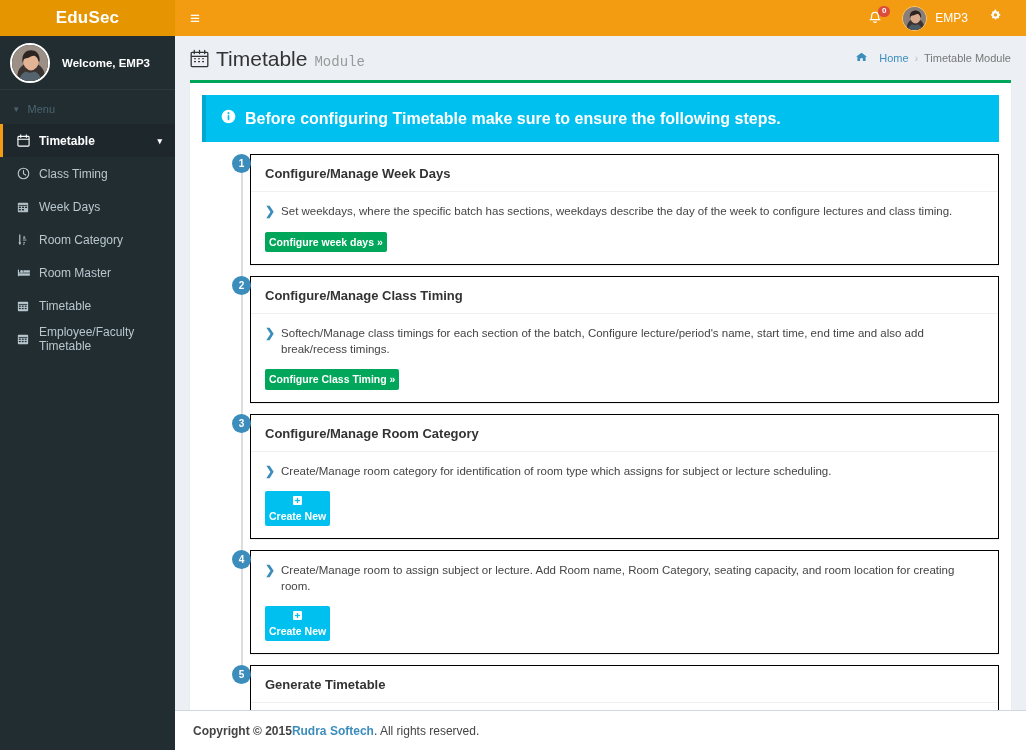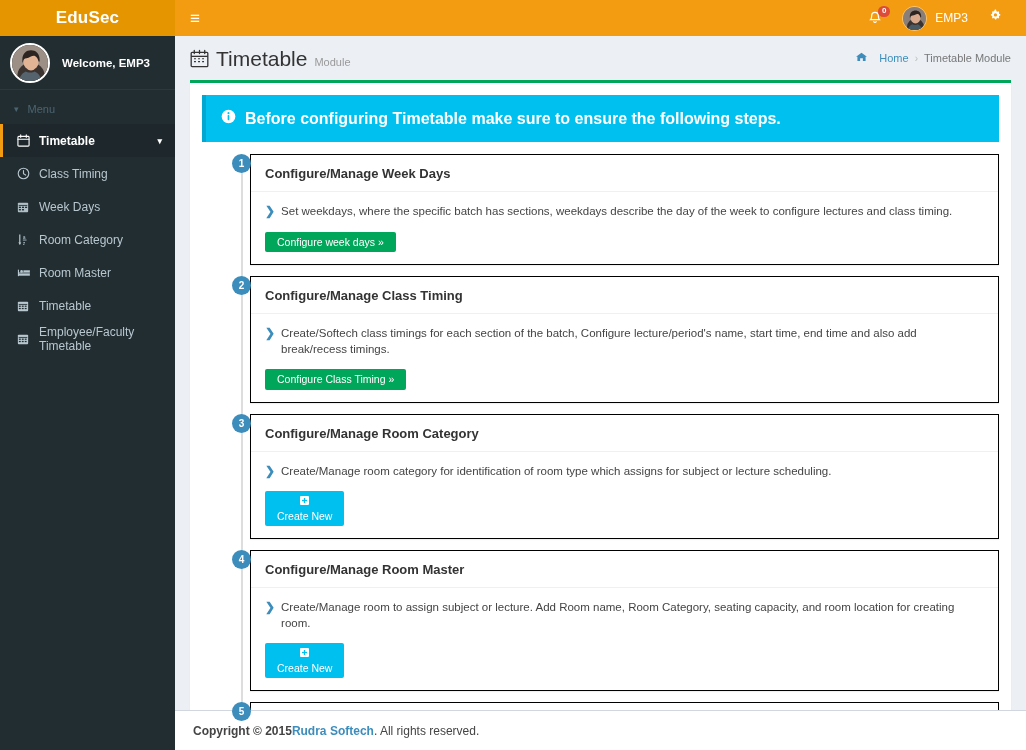--- a/index.html
+++ b/index.html
@@ -79,21 +79,21 @@
 
   
   .content-wrap { position: absolute; top: 36px; left: 175px; width: 851px; height: 714px; background: #ecf0f5; }
   .content-header {
     height: 44px; padding: 0 15px; display: flex; align-items: center;
     justify-content: space-between;
   }
   .page-title { display: flex; align-items: baseline; gap: 7px; }
   .page-title .cal-ic { position: relative; top: 2px; }
   .page-title h1 { font-size: 21px; font-weight: 400; color: #333; line-height: 1; }
-  .page-title .sub { font-size: 11px; color: #999; }
+  .page-title .sub { font-size: 14px; color: #999; font-family: Liberation Mono, monospace; }
   .breadcrumb { display: flex; align-items: center; gap: 6px; font-size: 11px; color: #444; }
   .breadcrumb .home-link { color: #3c8dbc; display: flex; align-items: center; gap: 12px; cursor: pointer; }
   .breadcrumb .sep { color: #bbb; font-size: 10px; }
   .breadcrumb .current { color: #777; }
 
   .content-body { padding: 0 15px 0 15px; }
 
   .panel {
     background: #fff; border-top: 3px solid #00a65a;
     padding: 12px 12px 22px 12px;
@@ -130,22 +130,22 @@
   }
   .step-box-body { padding: 12px 14px 12px 14px; }
   .step-desc {
     font-size: 11.5px; color: #444; display: flex; align-items: flex-start; gap: 6px;
     margin-bottom: 12px; line-height: 1.35;
   }
   .step-desc .chev-ic { color: #3c8dbc; font-weight: bold; flex: none; font-size: 12px; line-height: 1.2; }
 
   .btn {
     display: inline-flex; align-items: center; gap: 4px;
-    font-size: 10.5px; font-weight: normal; color: #fff;
-    padding: 5px 12px; border: none; cursor: pointer; border-radius: 2px;
+    font-size: 10.5px; font-weight: bold; color: #fff;
+    padding: 5px 4px; border: none; cursor: pointer; border-radius: 2px;
     line-height: 1; font-family: "Liberation Sans", sans-serif;
   }
   .btn-success { background: #00a65a; }
   .btn-info { background: #00c0ef; flex-direction: column; }
   .btn-warning { background: #f39c12; }
 
   
   .footer {
     position: absolute; bottom: 0; left: 175px; width: 851px; height: 40px;
     background: #fff; border-top: 1px solid #d2d6de;
@@ -382,21 +382,21 @@
           </div>
 
           <div class="step">
             <div class="step-line"></div>
             <div class="step-num">2</div>
             <div class="step-box">
               <div class="step-box-head">Configure/Manage Class Timing</div>
               <div class="step-box-body">
                 <div class="step-desc">
                   <span class="chev-ic">❯</span>
-                  <span>Create/Softech class timings for each section of the batch, Configure lecture/period's name, start time, end time and also add break/recess timings.</span>
+                  <span>Softech/Manage class timings for each section of the batch, Configure lecture/period's name, start time, end time and also add break/recess timings.</span>
                 </div>
                 <button class="btn btn-success">
                   <span>Configure Class Timing »</span>
                 </button>
               </div>
             </div>
           </div>
 
           <div class="step">
             <div class="step-line"></div>
@@ -419,21 +419,20 @@
                   <span>Create New</span>
                 </button>
               </div>
             </div>
           </div>
 
           <div class="step">
             <div class="step-line"></div>
             <div class="step-num">4</div>
             <div class="step-box">
-              <div class="step-box-head">Configure/Manage Room Master</div>
               <div class="step-box-body">
                 <div class="step-desc">
                   <span class="chev-ic">❯</span>
                   <span>Create/Manage room to assign subject or lecture. Add Room name, Room Category, seating capacity, and room location for creating room.</span>
                 </div>
                 <button class="btn btn-info">
                   <span>
                     <svg width="9" height="9" viewBox="0 0 10 10" fill="#fff">
                       <rect width="10" height="10" rx="1.2"></rect>
                       <path d="M4.3 2.2h1.4v5.6H4.3z" fill="#00c0ef"></path>

